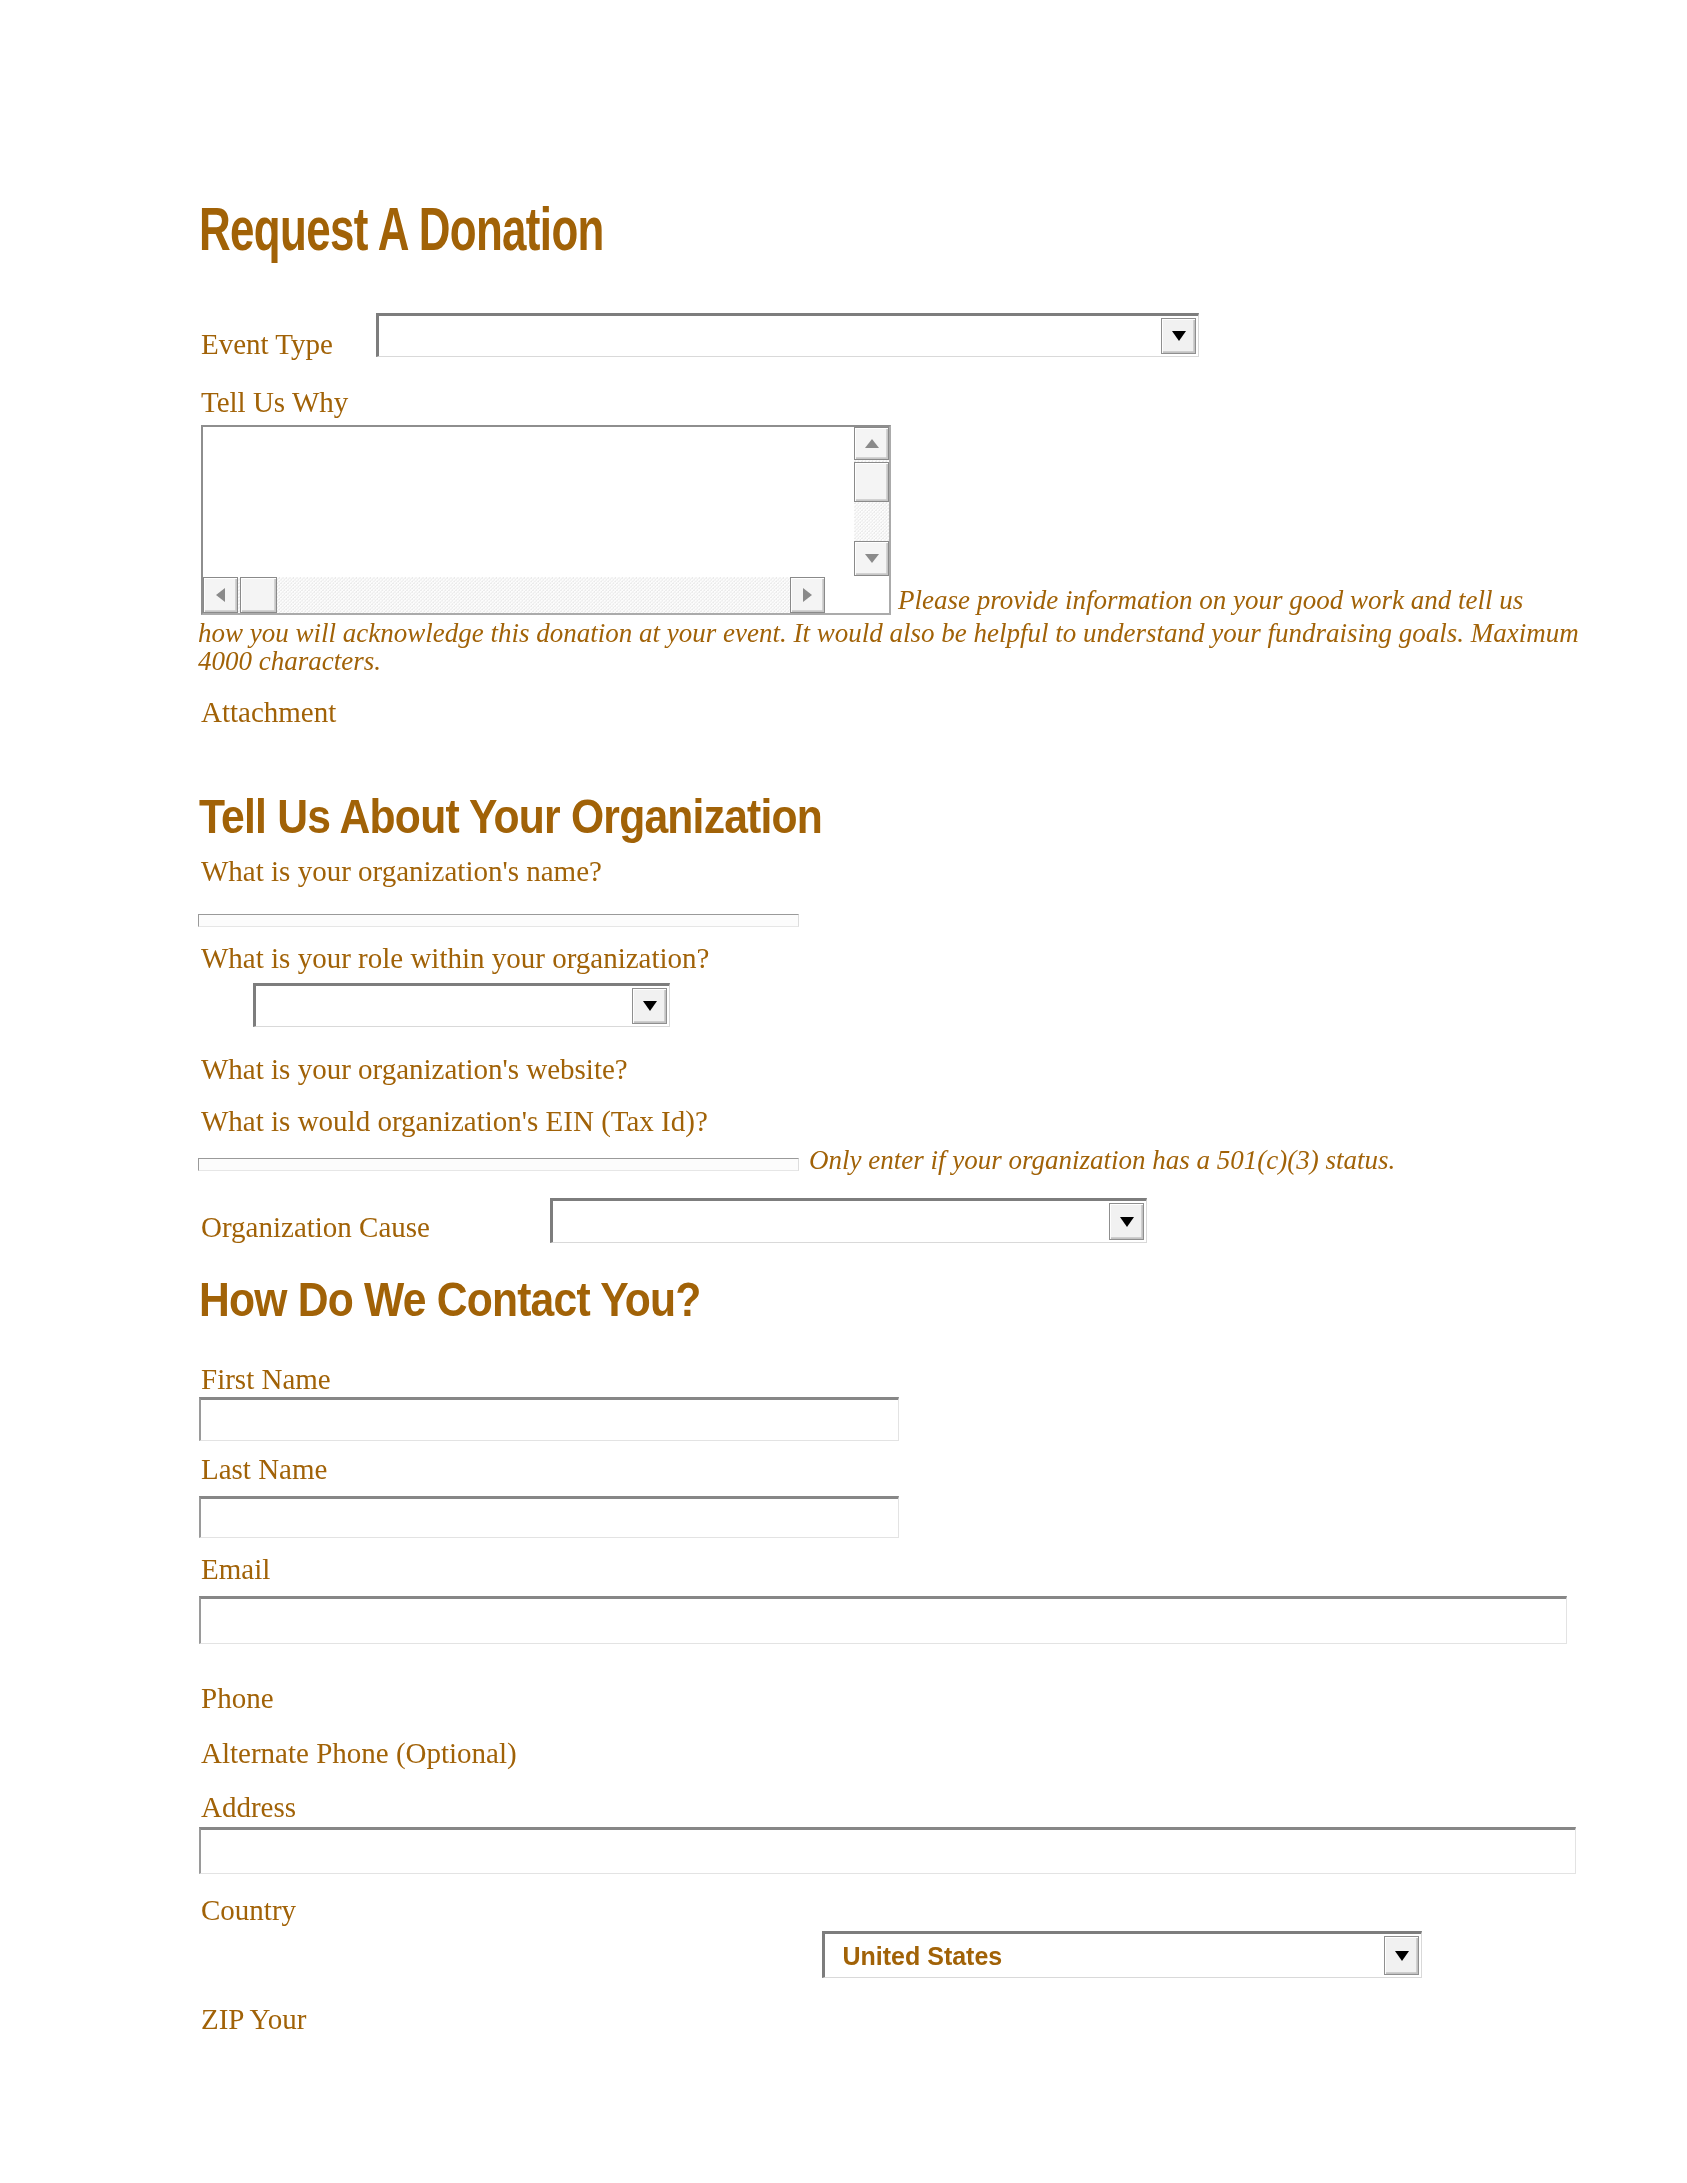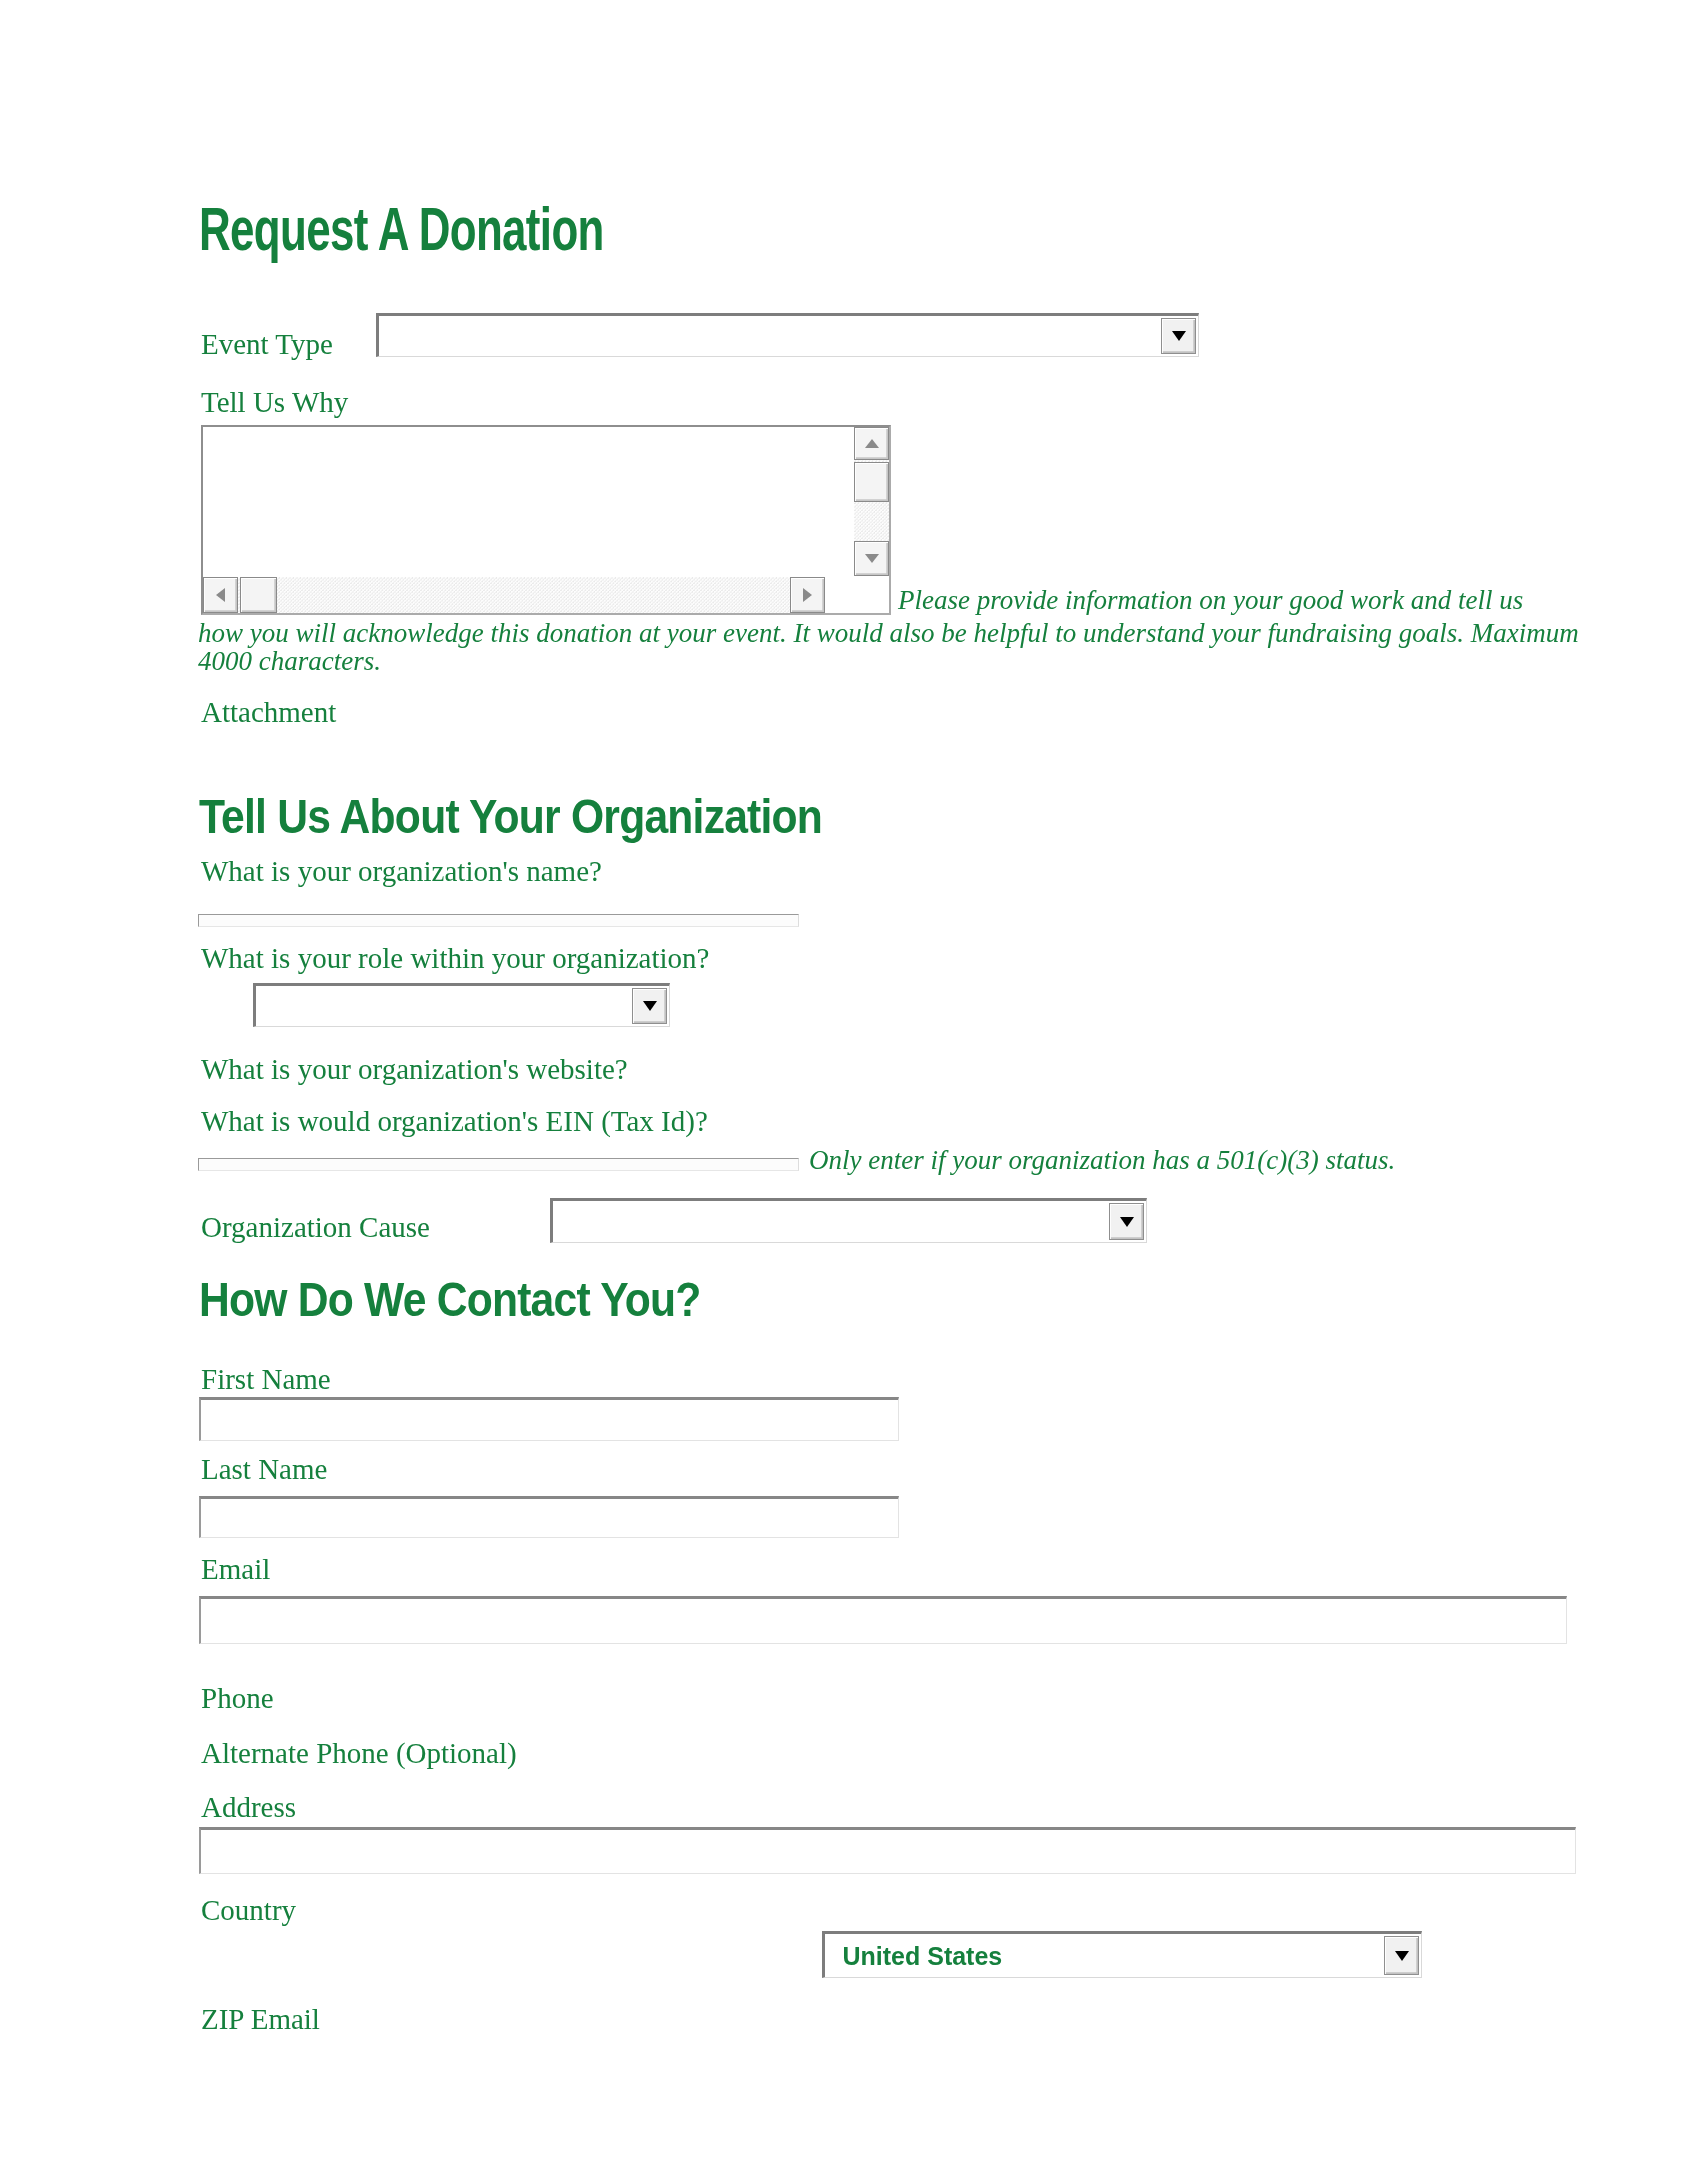--- a/index.html
+++ b/index.html
@@ -1,17 +1,17 @@
 <!DOCTYPE html>
 <html style="font-size:14px"><head>
 <meta charset="utf-8">
 <style>
   html,body{margin:0;padding:0;background:#fff;}
   #canvas{position:relative;width:1687px;height:2184px;background:#fff;overflow:hidden;
-          font-family:"Liberation Serif",serif;color:#15803d;}
+          font-family:"Liberation Serif",serif;color:#a16207;}
   .abs{position:absolute;}
 
   
   .h1,.h2{font-family:"Liberation Sans",sans-serif;font-weight:bold;white-space:nowrap;
           transform-origin:left top;letter-spacing:-0.9px;}
   .h1{font-size:61px;transform:scaleX(.72);}
   .h2{font-size:49px;transform:scaleX(.87);}
 
   .intro{font-family:"Liberation Sans",sans-serif;font-style:italic;font-size:28px;white-space:nowrap;}
 
@@ -140,16 +140,16 @@
   <div class="abs input" style="left:199px;top:1827px;width:1377px;height:47px;"></div>
 
   <div class="abs lbl" style="left:201px;top:1894px;">Country</div>
   <div class="abs sel" style="left:822px;top:1931px;width:600px;height:47px;font-weight:bold;">
     <span class="sel-value">United States</span>
     <div class="arrow-btn">
       <span class="tri-down-black"></span>
     </div>
   </div>
 
-  <div class="abs lbl" style="left:201px;top:2003px;">ZIP Email</div>
+  <div class="abs lbl" style="left:201px;top:2003px;">ZIP Your</div>
 
 </div>
 
 
 </body></html>

